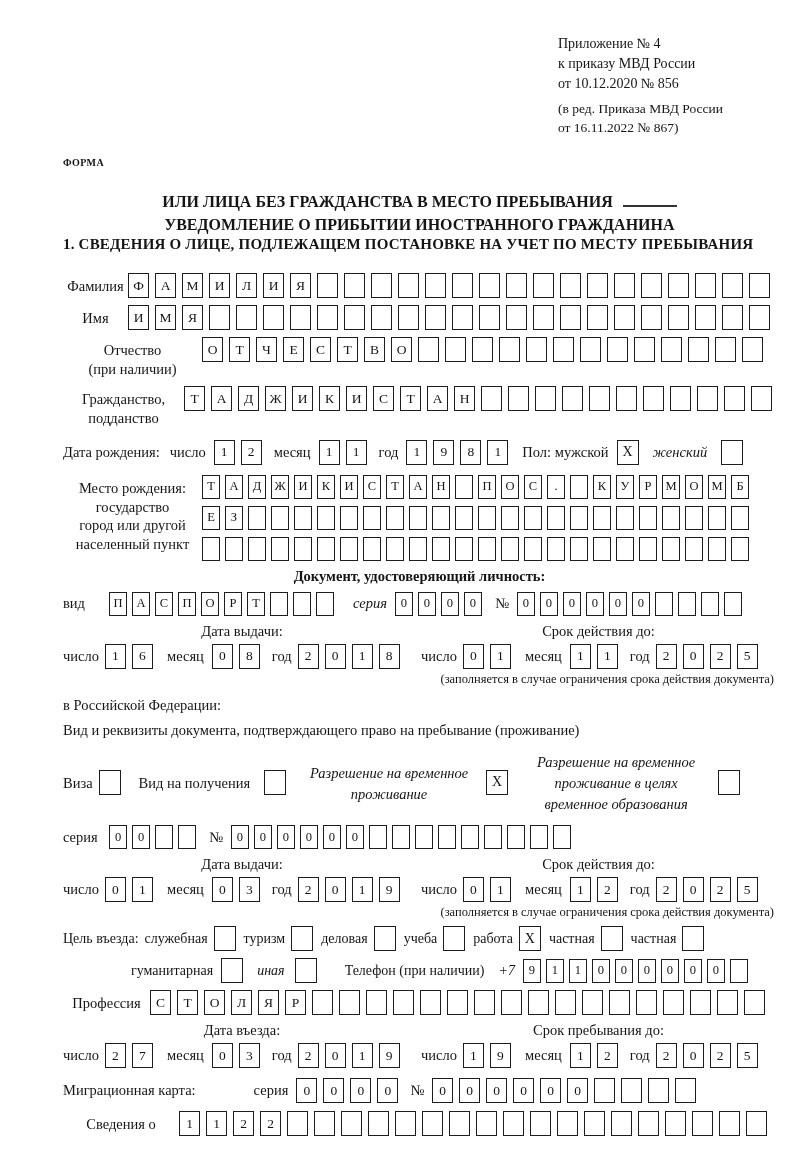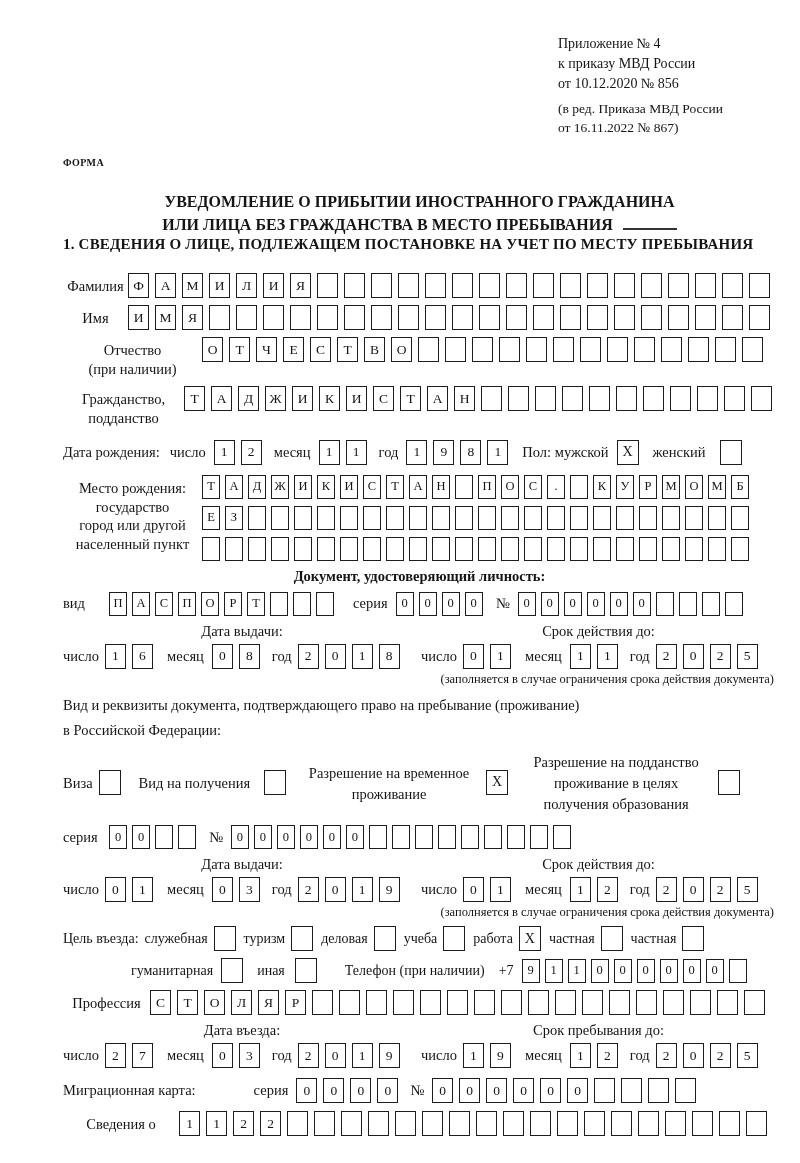--- a/index.html
+++ b/index.html
@@ -18,21 +18,21 @@
   .cellrow{display:flex;align-items:flex-start;margin-bottom:7px;text-align:center;}
   .lbl{line-height:1.3;padding-top:4px;flex:none;}
   .w65{width:65px;} .w139{width:139px;} .w121{width:121px;} .w46{width:46px;} .w87{width:87px;} .w116{width:116px;}
   .cells{display:flex;flex:none;}
   .cell{box-sizing:border-box;width:21px;height:25px;border:1.6px solid #1d1d1d;margin-right:6px;display:flex;align-items:center;justify-content:center;font-size:13.5px;background:#fff;}
   .cells.tight .cell{width:18px;height:24px;margin-right:5px;font-size:12.5px;}
   .stack{display:flex;flex-direction:column;gap:7px;}
   .checkbox{box-sizing:border-box;width:22px;height:25px;border:1.6px solid #1d1d1d;display:inline-flex;align-items:center;justify-content:center;font-size:14px;flex:none;background:#fff;}
   .inlinerow{display:flex;align-items:center;margin-bottom:7px;flex-wrap:nowrap;}
   .inlinerow>*{flex:none;}
-  .gap6{margin-left:6px;} .gap8{margin-left:8px;} .gap10{margin-left:10px;} .gap14{margin-left:14px;} .gap18{margin-left:18px;}
+  .gap6{margin-left:6px;} .gap8{margin-left:8px;} .gap10{margin-left:10px;} .gap14{margin-left:14px;font-style:italic;} .gap18{margin-left:18px;}
   .dochead{text-align:center;font-weight:bold;margin:6px 0 7px 0;font-size:14.5px;}
   
   .datecols{display:flex;margin-top:4px;}
   .dc1{width:358px;} .dc2{flex:1;}
   .datehead{text-align:center;margin-bottom:4px;}
   .daterow{display:flex;align-items:center;}
   .note{font-size:12.5px;text-align:right;margin:3px 2px 6px 0;}
   .intro{line-height:1.75;margin-top:4px;}
   .optrow{display:flex;align-items:center;margin:6px 0 10px 0;}
   .optlbl{padding-top:3px;}
@@ -48,22 +48,22 @@
   <div class="hdr">
     <div>Приложение № 4</div>
     <div>к приказу МВД России</div>
     <div>от 10.12.2020 № 856</div>
     <div class="ed">(в ред. Приказа МВД России</div>
     <div class="ed" style="margin-top:0">от 16.11.2022 № 867)</div>
   </div>
   <div class="forma">ФОРМА</div>
 
   <div class="title">
+    <div><span>ИЛИ ЛИЦА БЕЗ ГРАЖДАНСТВА В МЕСТО ПРЕБЫВАНИЯ</span><span class="blankline"></span></div>
     <div>УВЕДОМЛЕНИЕ О ПРИБЫТИИ ИНОСТРАННОГО ГРАЖДАНИНА</div>
-    <div><span>ИЛИ ЛИЦА БЕЗ ГРАЖДАНСТВА В МЕСТО ПРЕБЫВАНИЯ</span><span class="blankline"></span></div>
   </div>
 
   <div class="sect">1. СВЕДЕНИЯ О ЛИЦЕ, ПОДЛЕЖАЩЕМ ПОСТАНОВКЕ НА УЧЕТ ПО МЕСТУ ПРЕБЫВАНИЯ</div>
 
   <div class="rows">
 
     <div class="cellrow">
       <div class="lbl w65">Фамилия</div>
       <div class="cells">
           <div class="cell">Ф</div>
@@ -376,31 +376,31 @@
               <div class="cell">0</div>
               <div class="cell">2</div>
               <div class="cell">5</div>
             </span>
         </div>
       </div>
     </div>
     <div class="note">(заполняется в случае ограничения срока действия документа)</div>
 
     <div class="intro">
+      <div>в Российской Федерации:</div>
       <div>Вид и реквизиты документа, подтверждающего право на пребывание (проживание)</div>
-      <div>в Российской Федерации:</div>
     </div>
     <div class="optrow">
       <span class="optlbl">Виза</span>
       <span class="checkbox gap6"></span>
       <span class="optlbl gap18">Вид на получения</span>
       <span class="checkbox gap14"></span>
       <span class="optwrap w175 gap14">Разрешение на временное проживание</span>
       <span class="checkbox gap8">X</span>
-      <span class="optwrap w185 gap14">Разрешение на подданство проживание в целях получения образования</span>
+      <span class="optwrap w185 gap14">Разрешение на временное проживание в целях временное образования</span>
       <span class="checkbox gap8"></span>
     </div>
     <div class="inlinerow">
       <span class="lbl w46" style="padding-top:0">серия</span>
       <span class="cells tight">
           <div class="cell">0</div>
           <div class="cell">0</div>
           <div class="cell"></div>
           <div class="cell"></div>
         </span>

